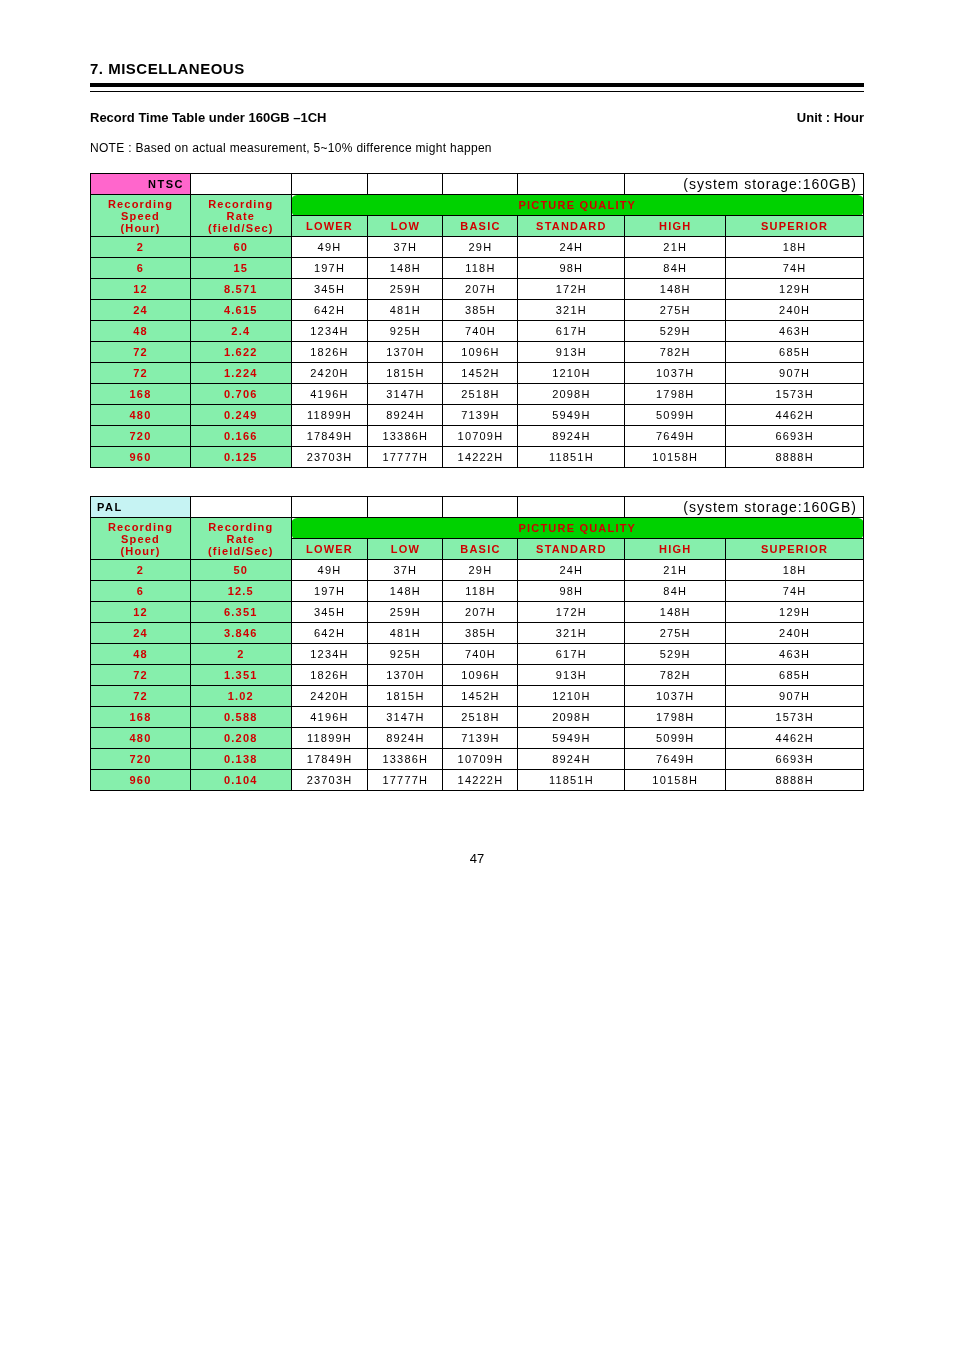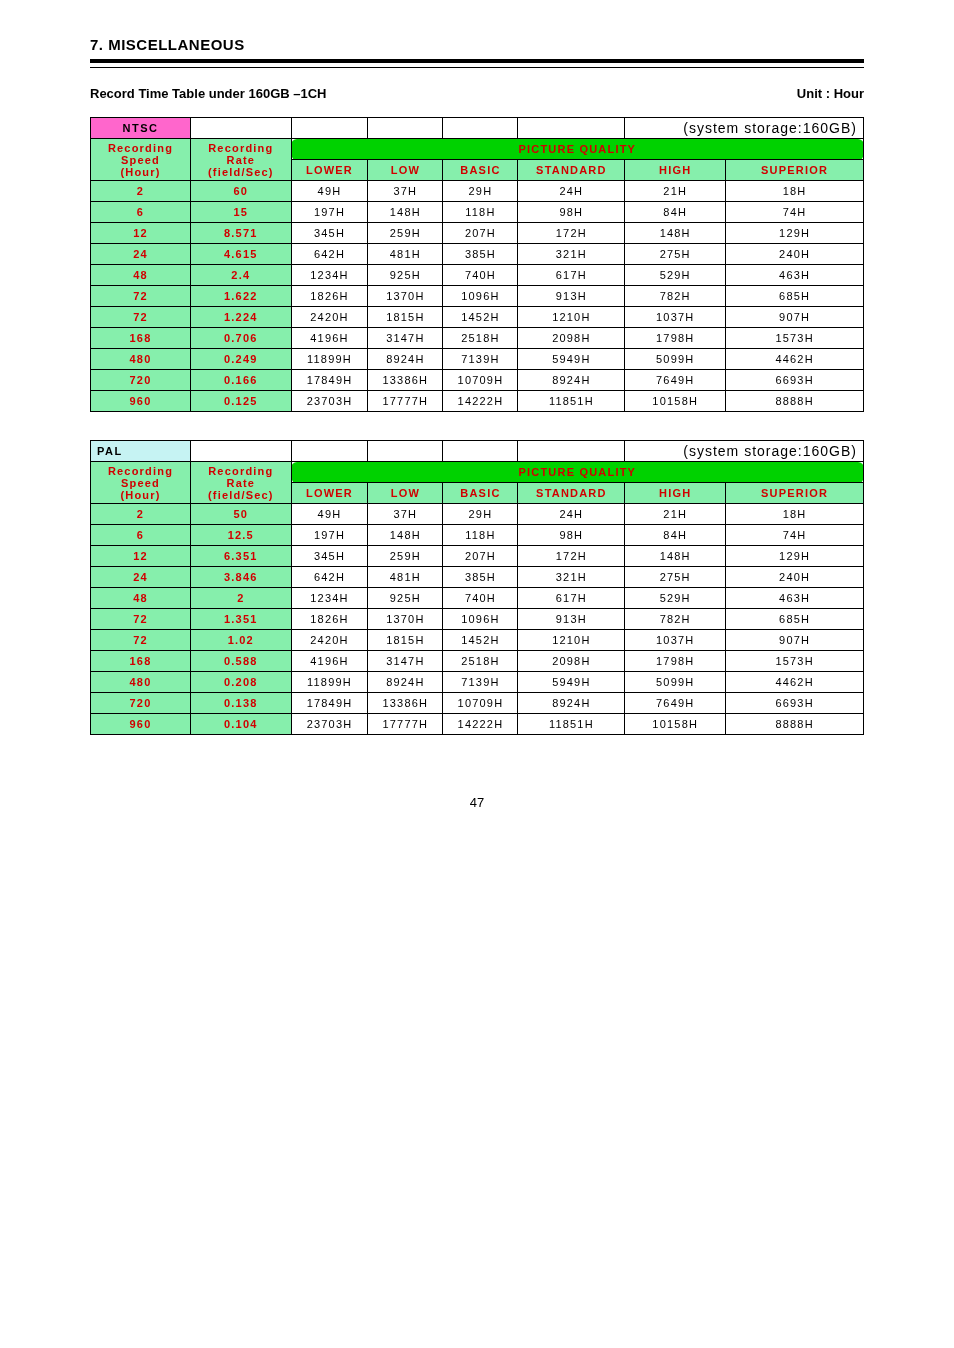--- a/index.html
+++ b/index.html
@@ -3,21 +3,21 @@
 <meta charset="utf-8">
 <style>
   body {
     margin: 0;
     padding: 0;
     font-family: Arial, sans-serif;
     background: #fff;
     width: 954px;
   }
   .page {
-    padding: 36px 90px 40px 90px;
+    padding: 60px 90px 40px 90px;
   }
   .section-title {
     font-weight: bold;
     font-size: 15px;
     margin-bottom: 6px;
     letter-spacing: 0.5px;
   }
   .dbl-rule {
     border-top: 4px solid #000;
     border-bottom: 1px solid #000;
@@ -66,25 +66,26 @@
 
 <div class="page">
 
   <div class="section-title">7. MISCELLANEOUS</div>
   <div class="dbl-rule"></div>
 
   <div class="subhead-row">
     <span>Record Time Table under 160GB –1CH</span>
     <span>Unit : Hour</span>
   </div>
+  <div class="note">NOTE : Based on actual measurement, 5~10% difference might happen</div>
 
   <table id="tbl1">
       <tbody>
         <tr>
-          <td class="hdr-pink" style="text-align:center;font-weight:bold;letter-spacing:1.5px;">NTSC</td>
+          <td class="hdr-pink" style="text-align:right;font-weight:bold;letter-spacing:1.5px;">NTSC</td>
           <td class="data-cell"></td>
           <td class="data-cell"></td>
           <td class="data-cell"></td>
           <td class="data-cell"></td>
           <td class="data-cell"></td>
           <td class="data-cell storage-cell" colspan="2">(system storage:160GB)</td>
         </tr>
         <tr>
           <td rowspan="2" class="hdr-yellow col-label">Recording<br>Speed<br>(Hour)</td>
           <td rowspan="2" class="hdr-yellow col-label">Recording<br>Rate<br>(field/Sec)</td>

